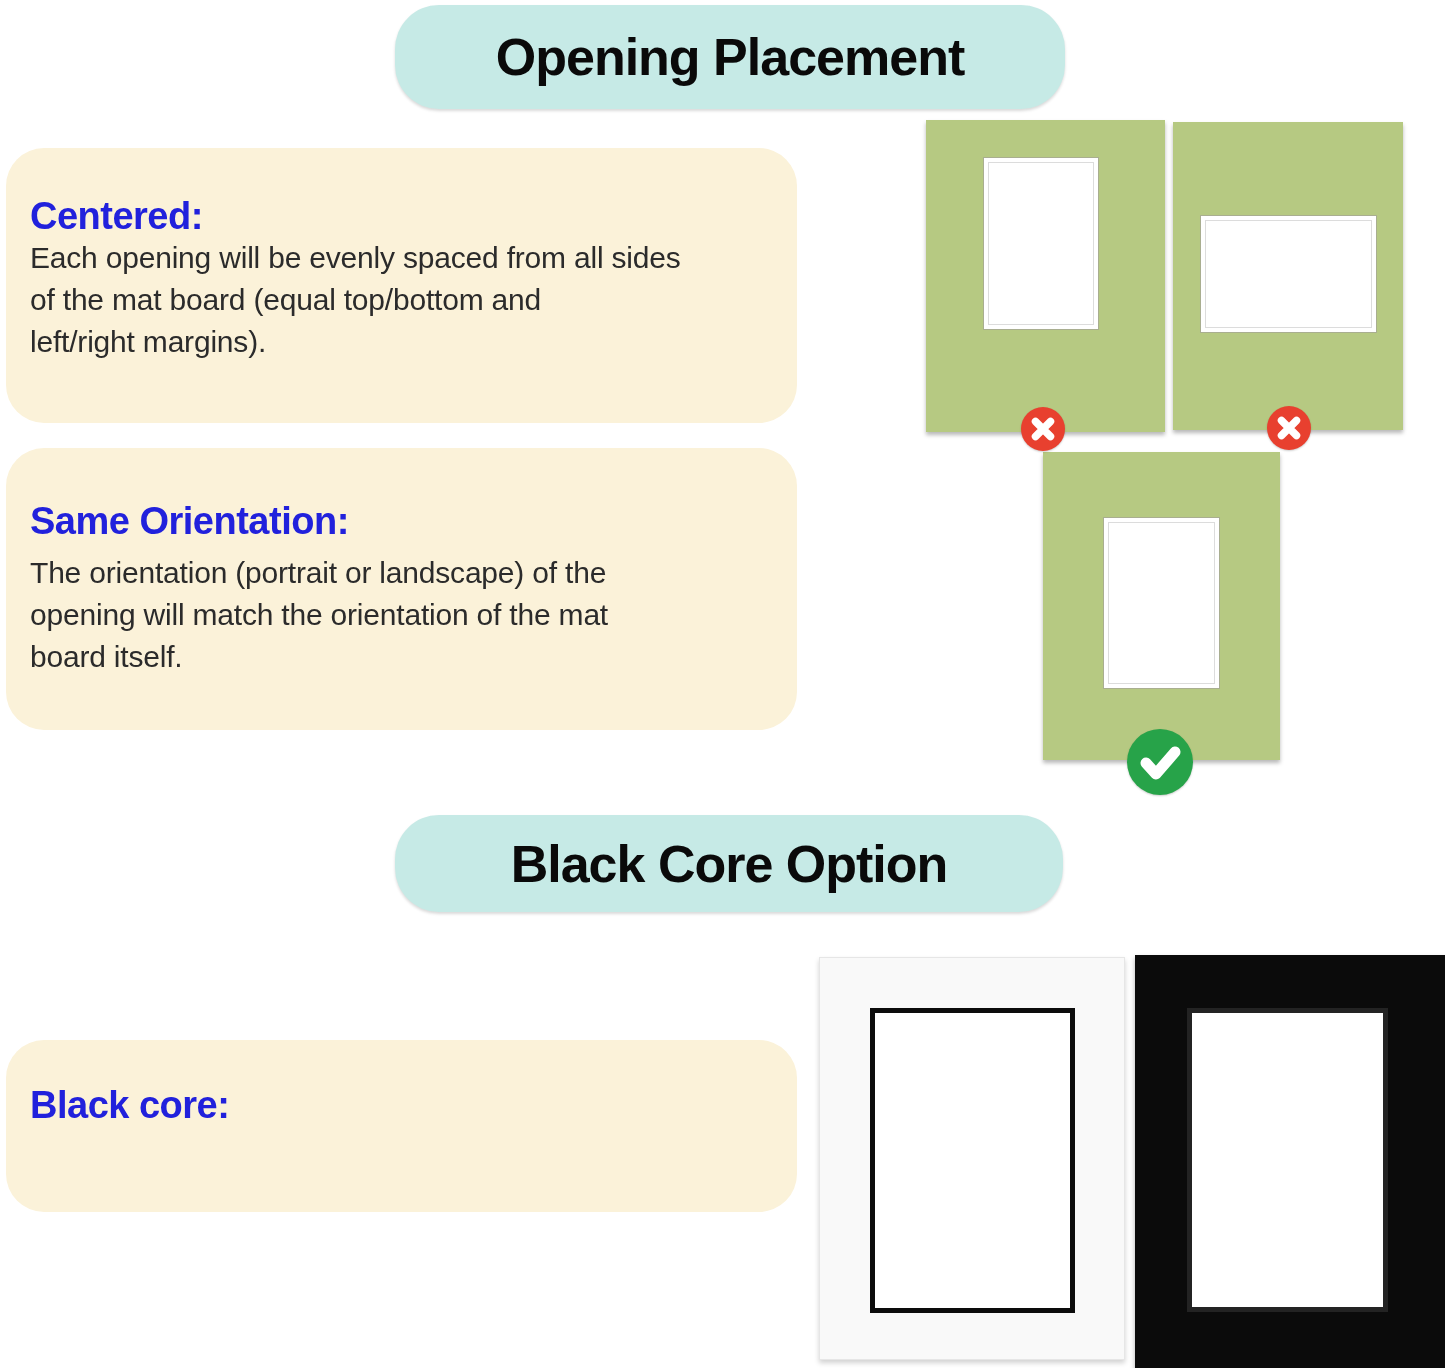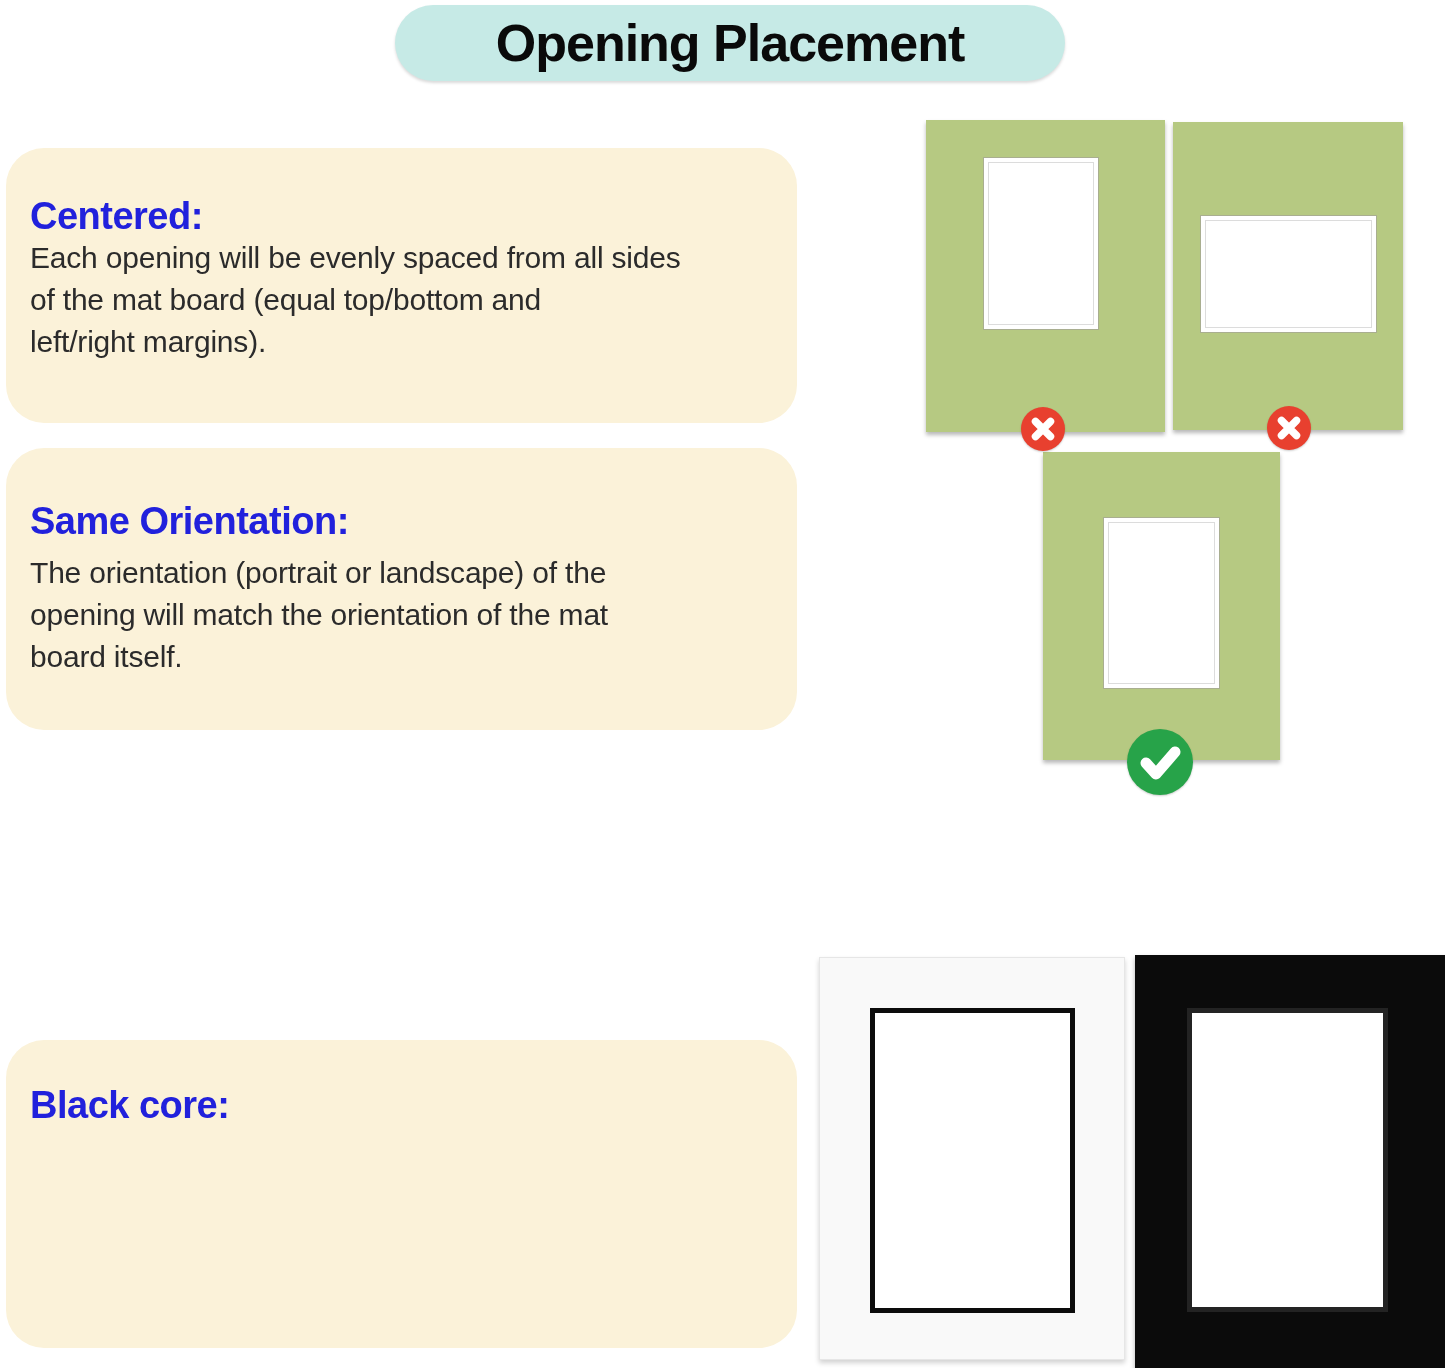--- a/index.html
+++ b/index.html
@@ -14,33 +14,33 @@
   .pill{
     position:absolute;
     background:var(--cyan,#c6eae6);
     border-radius:44px;
     display:flex;align-items:center;justify-content:center;
     box-shadow:0 2px 3px rgba(0,0,0,0.15);
   }
   .pill-text{
     font-size:52px;font-weight:bold;color:#0a0a0a;letter-spacing:-1px;
   }
-  #header-opening{left:395px;top:5px;width:670px;height:76px;}
+  #header-opening{left:395px;top:5px;width:670px;height:104px;}
   #header-blackcore{left:395px;top:815px;width:668px;height:97px;}
 
   
   .info-box{
     position:absolute;
     left:6px;width:791px;
     background:var(--cream,#fbf2d9);
     border-radius:38px;
   }
   #box-centered{top:148px;height:275px;}
   #box-orientation{top:448px;height:282px;}
-  #box-blackcore{top:1040px;height:308px;}
+  #box-blackcore{top:1040px;height:172px;}
   .box-title{
     position:absolute;left:24px;
     font-size:38px;font-weight:bold;line-height:38px;
     color:var(--blue,#2121dc);letter-spacing:-0.5px;
     white-space:nowrap;
   }
   #box-centered .box-title{top:49px;}
   #box-orientation .box-title{top:54px;}
   #box-blackcore .box-title{top:46px;}
   .box-body{
@@ -175,20 +175,23 @@
     </span>
   </div>
   <div class="badge correct" id="badge-check">
     <span>
       <svg width="66" height="66" viewBox="0 0 66 66">
         <path d="M19 34 L29 45 L48 23" stroke="#ffffff" stroke-width="11" stroke-linecap="round" stroke-linejoin="round" fill="none"></path>
       </svg>
     </span>
   </div>
 
+  <div class="pill" id="header-blackcore">
+    <span class="pill-text">Black Core Option</span>
+  </div>
 
   <div class="info-box" id="box-blackcore">
     <div class="box-title">Black core:</div>
   </div>
 
   <div class="white-mat">
     <div class="bc-opening"></div>
   </div>
 
   <div class="black-mat">

